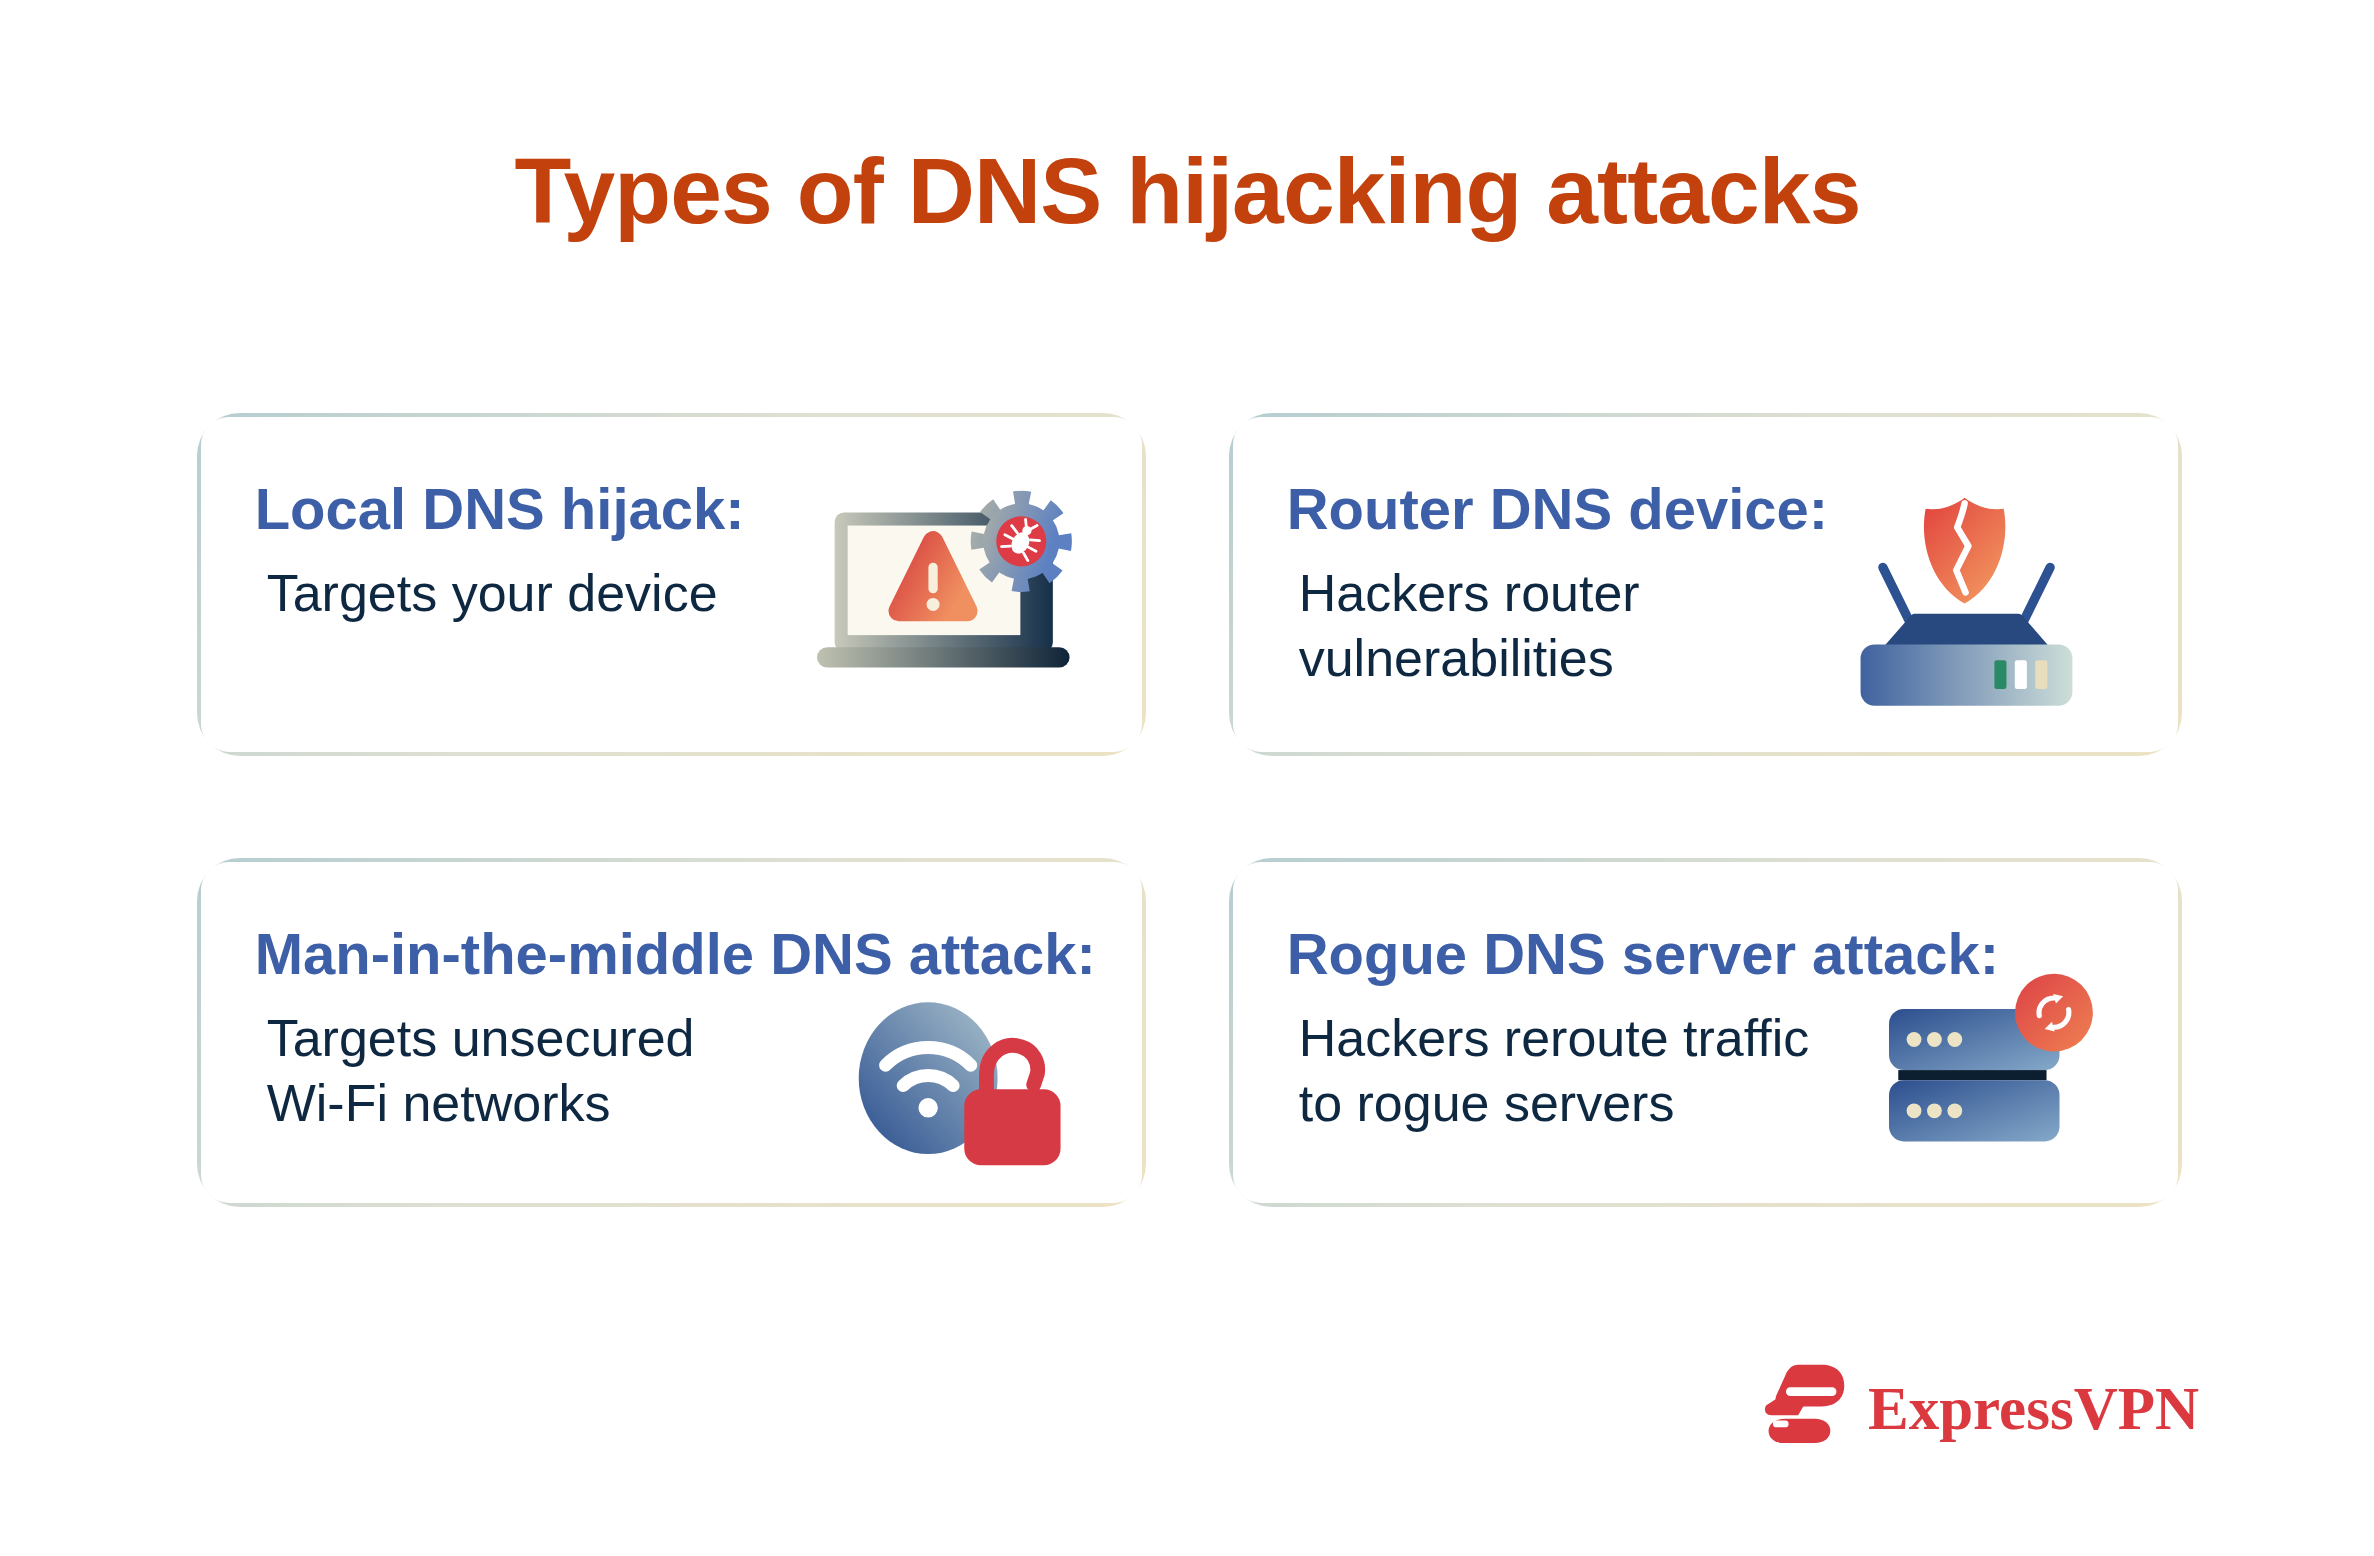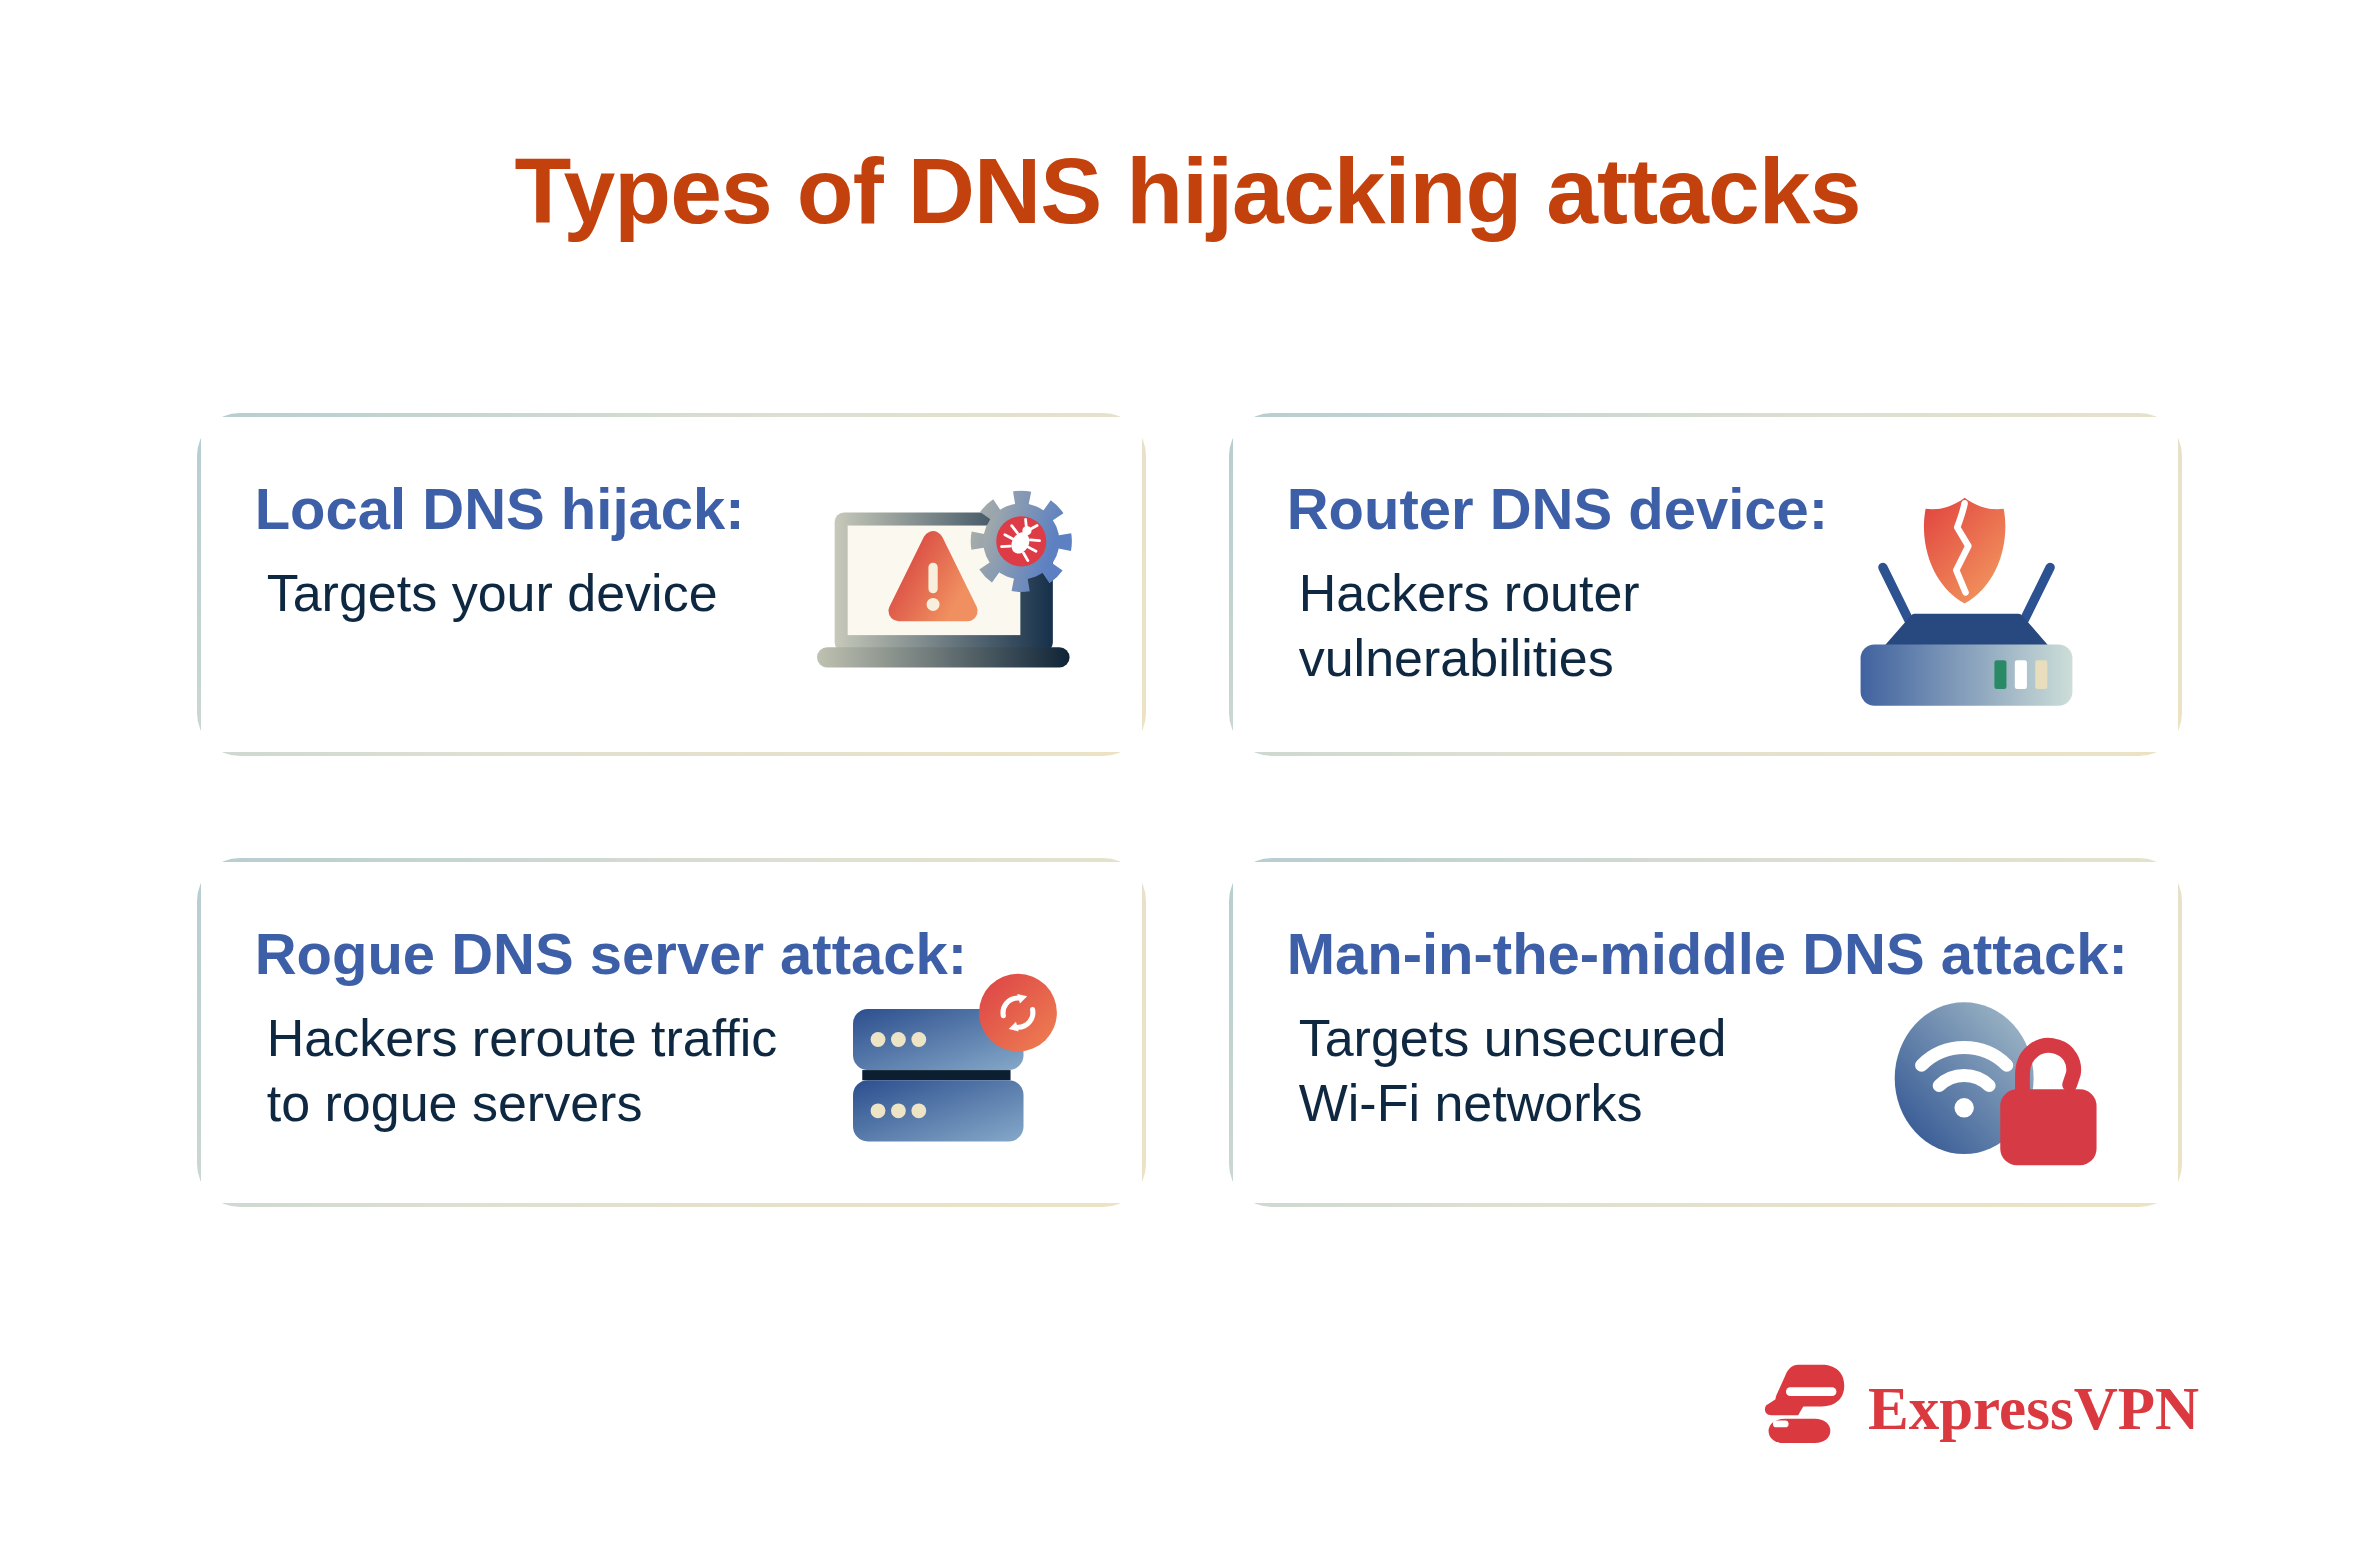--- a/index.html
+++ b/index.html
@@ -27,21 +27,21 @@
     border-radius:43px;
     padding:3.7px;
     background:linear-gradient(135deg, #b5cdd0 0%, #dfe0d2 48%, #ece3c3 100%);
   }
   .card-outer.r1 { height:343px; }
   .card-outer.r2 { height:349px; }
   .card {
     position:relative;
     width:100%; height:100%;
     background:#ffffff;
-    border-radius:18px;
+    border-radius:28px;
   }
   .card-text { position:absolute; left:54px; top:56px; right:28px; }
   .card-heading {
     margin:0 0 16.7px 0;
     font-size:58px; line-height:1.24; font-weight:700;
     color:#3d5fa7;
   }
   .card-body {
     margin:12px;
     font-size:52px; line-height:1.25; font-weight:400;
@@ -152,20 +152,46 @@
             <rect x="172" y="177" width="13" height="31" rx="2.5" fill="#ffffff"></rect>
             <rect x="194" y="177" width="13" height="31" rx="2.5" fill="#e8ddbd"></rect>
           </svg>
         </div>
       </div>
     </div>
 
     <div class="card-outer r2">
       <div class="card">
         <div class="card-text">
+          <h2 class="card-heading">Man-in-the-middle DNS attack:</h2>
+          <p class="card-body">Targets unsecured
+Wi-Fi networks</p>
+        </div>
+        <div class="card-icon icon-wifi">
+          <svg viewBox="0 0 270 192" xmlns="http://www.w3.org/2000/svg">
+            <defs>
+              <linearGradient id="g3circle" x1="0" y1="1" x2="1" y2="0">
+                <stop offset="0" stop-color="#2a4f8f"></stop>
+                  <stop offset="1" stop-color="#a8bfcb"></stop>
+              </linearGradient>
+            </defs>
+            <ellipse cx="79" cy="92" rx="75" ry="82" fill="url(#g3circle)"></ellipse>
+            <path d="M33 78 A 65 65 0 0 1 125 78" stroke="#ffffff" stroke-width="14" fill="none" stroke-linecap="round"></path>
+            <path d="M52 100 A 39 39 0 0 1 106 100" stroke="#ffffff" stroke-width="14" fill="none" stroke-linecap="round"></path>
+            <circle cx="79" cy="124" r="10.5" fill="#ffffff"></circle>
+            <path d="M142 106 V 88 C 142 65 161 52 179 58 C 192 62 199 74 197 87 L 193 99" stroke="#d63a45" stroke-width="16" fill="none" stroke-linecap="round"></path>
+            <rect x="118" y="104" width="104" height="82" rx="18" fill="#d63a45"></rect>
+          </svg>
+        </div>
+      </div>
+    </div>
+
+    <div class="card-outer r2">
+      <div class="card">
+        <div class="card-text">
           <h2 class="card-heading">Rogue DNS server attack:</h2>
           <p class="card-body">Hackers reroute traffic
 to rogue servers</p>
         </div>
         <div class="card-icon icon-server">
           <svg viewBox="0 0 232 202" xmlns="http://www.w3.org/2000/svg">
             <defs>
               <linearGradient id="g4srv" x1="0" y1="0" x2="1" y2="1">
                 <stop offset="0" stop-color="#2c4e8e"></stop>
                   <stop offset="1" stop-color="#85a9c9"></stop>
@@ -189,46 +215,20 @@
               <path d="M -14 8 A 16 16 0 0 1 -5 -15" stroke="#ffffff" stroke-width="5.5" fill="none" stroke-linecap="round"></path>
               <path d="M 14 -8 A 16 16 0 0 1 5 15" stroke="#ffffff" stroke-width="5.5" fill="none" stroke-linecap="round"></path>
               <path d="M -7 -19 l 11 -1 l -5 10 z" fill="#ffffff"></path>
               <path d="M 7 19 l -11 1 l 5 -10 z" fill="#ffffff"></path>
             </g>
           </svg>
         </div>
       </div>
     </div>
 
-    <div class="card-outer r2">
-      <div class="card">
-        <div class="card-text">
-          <h2 class="card-heading">Man-in-the-middle DNS attack:</h2>
-          <p class="card-body">Targets unsecured
-Wi-Fi networks</p>
-        </div>
-        <div class="card-icon icon-wifi">
-          <svg viewBox="0 0 270 192" xmlns="http://www.w3.org/2000/svg">
-            <defs>
-              <linearGradient id="g3circle" x1="0" y1="1" x2="1" y2="0">
-                <stop offset="0" stop-color="#2a4f8f"></stop>
-                  <stop offset="1" stop-color="#a8bfcb"></stop>
-              </linearGradient>
-            </defs>
-            <ellipse cx="79" cy="92" rx="75" ry="82" fill="url(#g3circle)"></ellipse>
-            <path d="M33 78 A 65 65 0 0 1 125 78" stroke="#ffffff" stroke-width="14" fill="none" stroke-linecap="round"></path>
-            <path d="M52 100 A 39 39 0 0 1 106 100" stroke="#ffffff" stroke-width="14" fill="none" stroke-linecap="round"></path>
-            <circle cx="79" cy="124" r="10.5" fill="#ffffff"></circle>
-            <path d="M142 106 V 88 C 142 65 161 52 179 58 C 192 62 199 74 197 87 L 193 99" stroke="#d63a45" stroke-width="16" fill="none" stroke-linecap="round"></path>
-            <rect x="118" y="104" width="104" height="82" rx="18" fill="#d63a45"></rect>
-          </svg>
-        </div>
-      </div>
-    </div>
-
   </div>
 
   <div class="brand-footer">
     <span class="brand-mark">
       <svg viewBox="0 0 100 92" xmlns="http://www.w3.org/2000/svg">
         <g fill="#da3940">
           <path d="M45 2 h27 c16 0 26 9 26 24 s-10 24 -26 24 H29 c-8 0 -12 -6 -9 -13 l10 -22 C33 7 38 2 45 2 Z"></path>
           <path d="M20 41 h36 l-11 19 H14 c-6 0 -9 -5 -6 -11 Z"></path>
           <path d="M30 64 h34 c11 0 18 6 18 14 s-7 14 -18 14 H28 c-11 0 -17 -6 -17 -14 c0 -8 8 -14 19 -14 Z"></path>
         </g>

